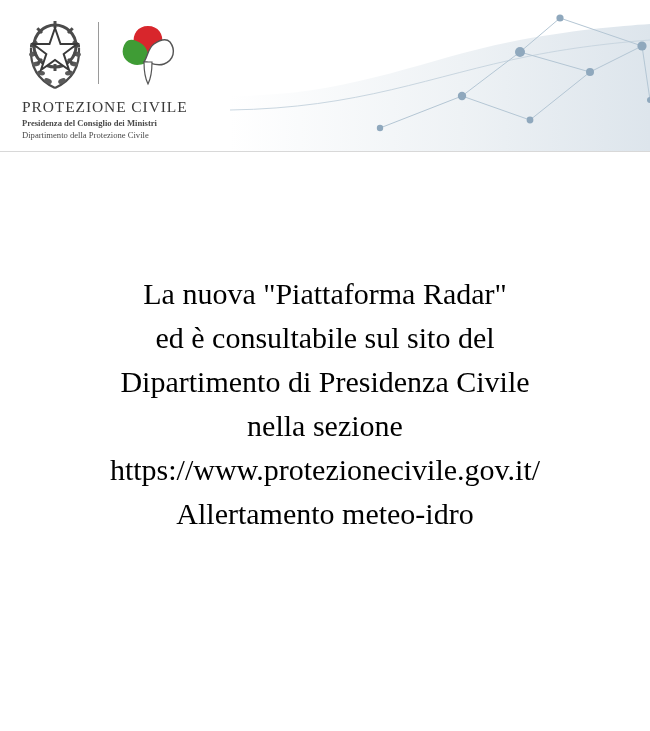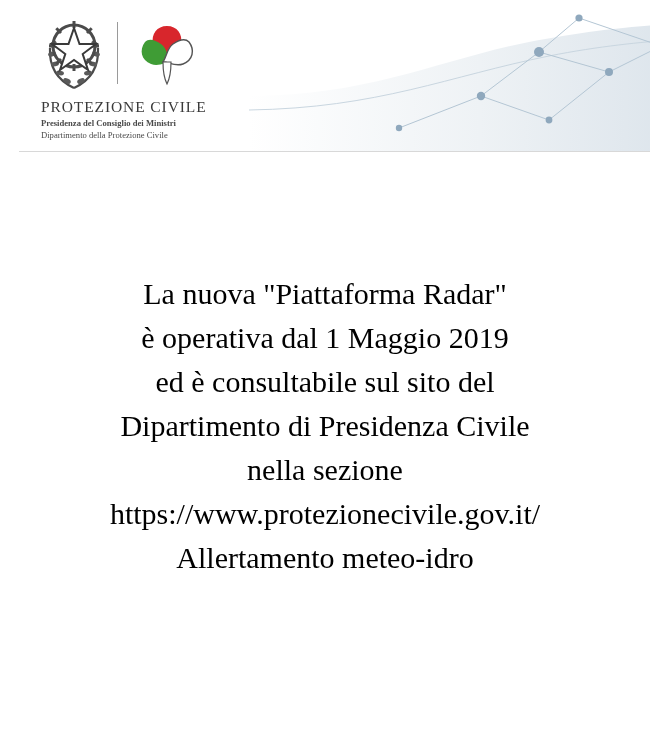--- a/index.html
+++ b/index.html
@@ -13,21 +13,20 @@
     font-family: "Liberation Sans", sans-serif;
     overflow: hidden;
   }
 
   .page {
     position: relative;
     width: 541px;
     height: 731px;
     background: #ffffff;
     box-sizing: border-box;
-    padding-left: 19px;
   }
 
   
   .header {
     position: relative;
     width: 650px;
     height: 152px;
     background: #ffffff;
     overflow: hidden;
   }
@@ -245,21 +244,20 @@
       <div class="brand-sub1">Presidenza del Consiglio dei Ministri</div>
       <div class="brand-sub2">Dipartimento della Protezione Civile</div>
     </div>
 
     <div class="header-rule"></div>
   </div>
 
   <div class="content">
     <div class="message">
       <div class="message-line">La nuova "Piattaforma Radar"</div>
-      <div class="message-line">è operativa dal 1 Maggio 2019</div>
       <div class="message-line">ed è consultabile sul sito del</div>
       <div class="message-line">Dipartimento di Presidenza Civile</div>
       <div class="message-line">nella sezione</div>
       <div class="message-line">https://www.protezionecivile.gov.it/</div>
       <div class="message-line">Allertamento meteo-idro</div>
     </div>
   </div>
 
   <div class="footer-bar"></div>
 </div>

